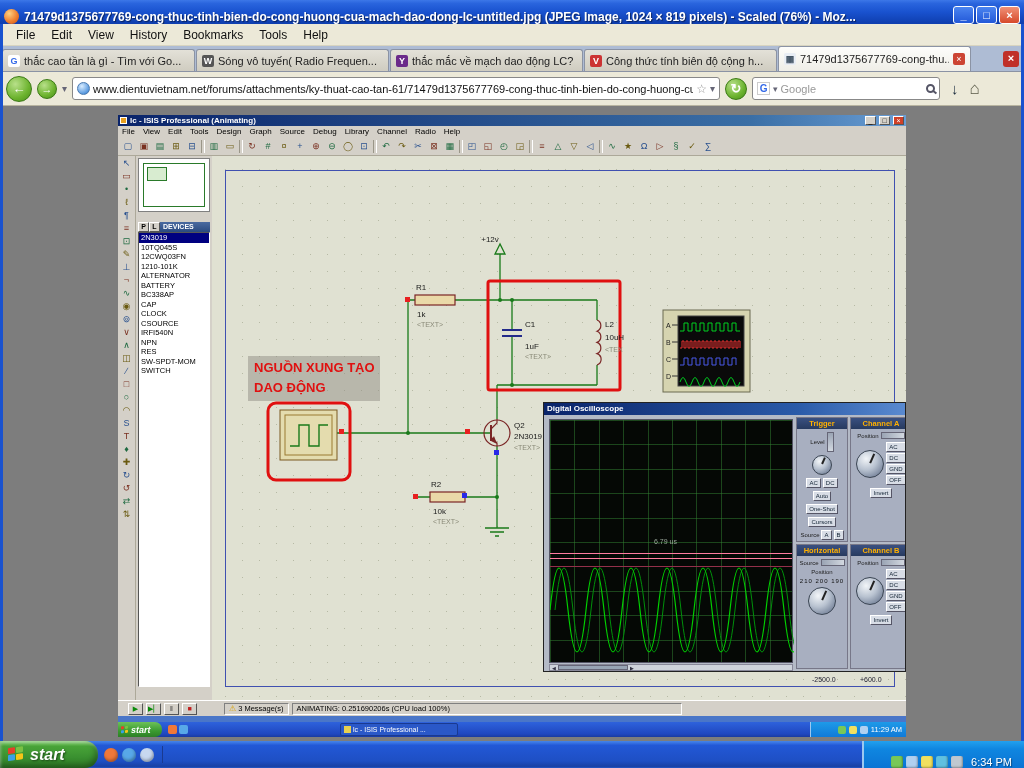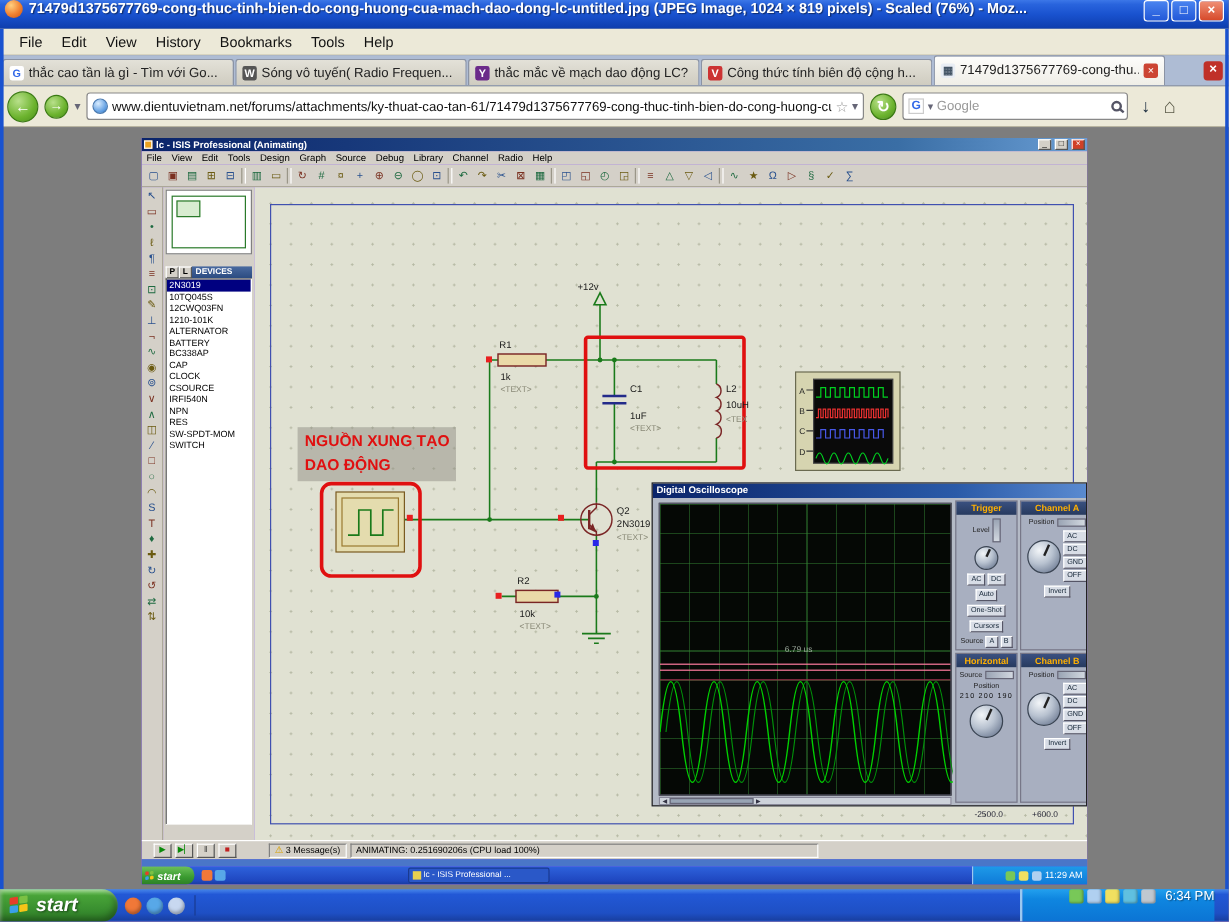--- a/index.html
+++ b/index.html
@@ -3,21 +3,21 @@
 <meta charset="utf-8">
 <style>
   *{margin:0;padding:0;box-sizing:border-box}
   html,body{width:1024px;height:768px;overflow:hidden}
   body{font-family:"Liberation Sans",sans-serif;background:#7d7d7d;position:relative}
   .screen{position:absolute;left:0;top:0;width:1024px;height:768px;overflow:hidden}
 
   
   .ff-titlebar{position:absolute;left:0;top:0;width:1024px;height:24px;
     background:linear-gradient(180deg,#3c77e8 0%,#2964dd 15%,#1952cf 50%,#0f3fb0 95%);
-    display:flex;align-items:flex-start;padding:0 4px;gap:5px}
+    display:flex;align-items:flex-end;padding:0 4px;gap:5px}
   .ff-appicon{width:15px;height:15px;border-radius:50%;
     background:radial-gradient(circle at 35% 30%,#ffd080,#f08030 55%,#c85010);flex:0 0 auto}
   .ff-title{color:#fff;font-size:12px;font-weight:bold;white-space:nowrap;overflow:hidden;
     text-shadow:1px 1px 1px rgba(0,0,0,.5);flex:1}
   .winbtns{display:flex;gap:2px}
   .wb{width:21px;height:18px;border-radius:3px;color:#fff;font-size:11px;font-weight:bold;
     display:flex;align-items:center;justify-content:center;border:1px solid #fff;
     background:linear-gradient(#4a84f0,#2258d8)}
   .wb.close{background:linear-gradient(#f09076,#d6492a)}
   .frame{position:absolute;top:24px;width:3px;height:717px;background:#1952cf;z-index:40}
@@ -214,24 +214,24 @@
     border-right:1px solid #1a3a90;padding-right:8px;height:17px}
   .qlico{width:14px;height:14px;border-radius:50%;box-shadow:inset -1px -2px 3px rgba(0,0,0,.3)}
   .tbapps{position:absolute;left:188px;top:3px;display:flex;gap:5px}
   .tbapp{width:150px;height:22px;border-radius:3px;display:flex;align-items:center;gap:4px;
     padding:0 5px;background:linear-gradient(#5c8ef0,#3a6ce0 45%,#2f5fd6);
     box-shadow:inset 1px 1px 1px rgba(255,255,255,.45)}
   .tbapp.active{background:#1c46b4;box-shadow:inset 1px 2px 3px rgba(0,0,0,.5)}
   .appico{width:13px;height:13px;border-radius:3px;flex:0 0 auto;
     box-shadow:inset -1px -2px 2px rgba(0,0,0,.3)}
   .applbl{color:#fff;font-size:11px;white-space:nowrap;overflow:hidden}
-  .tray{position:absolute;right:12px;top:0;width:162px;height:27px;
+  .tray{position:absolute;right:0;top:0;width:162px;height:27px;
     background:linear-gradient(180deg,#22a0ee,#0f86e0 30%,#0b74d4);
-    border-left:2px solid #9cc8f0;display:flex;align-items:flex-start;justify-content:flex-end;
-    gap:4px;padding-right:0}
+    border-left:2px solid #9cc8f0;display:flex;align-items:flex-end;justify-content:flex-end;
+    gap:4px;padding-right:12px}
   .trayicons{display:flex;gap:3px;align-items:center}
   .trayico{width:12px;height:12px;border-radius:2px;display:inline-block;
     box-shadow:inset -1px -1px 2px rgba(0,0,0,.3)}
   .clock{color:#fff;font-size:11px;margin-left:4px;text-shadow:1px 1px 1px rgba(0,0,0,.4)}
 </style>
 </head>
 <body>
 
 <div class="screen">
 

